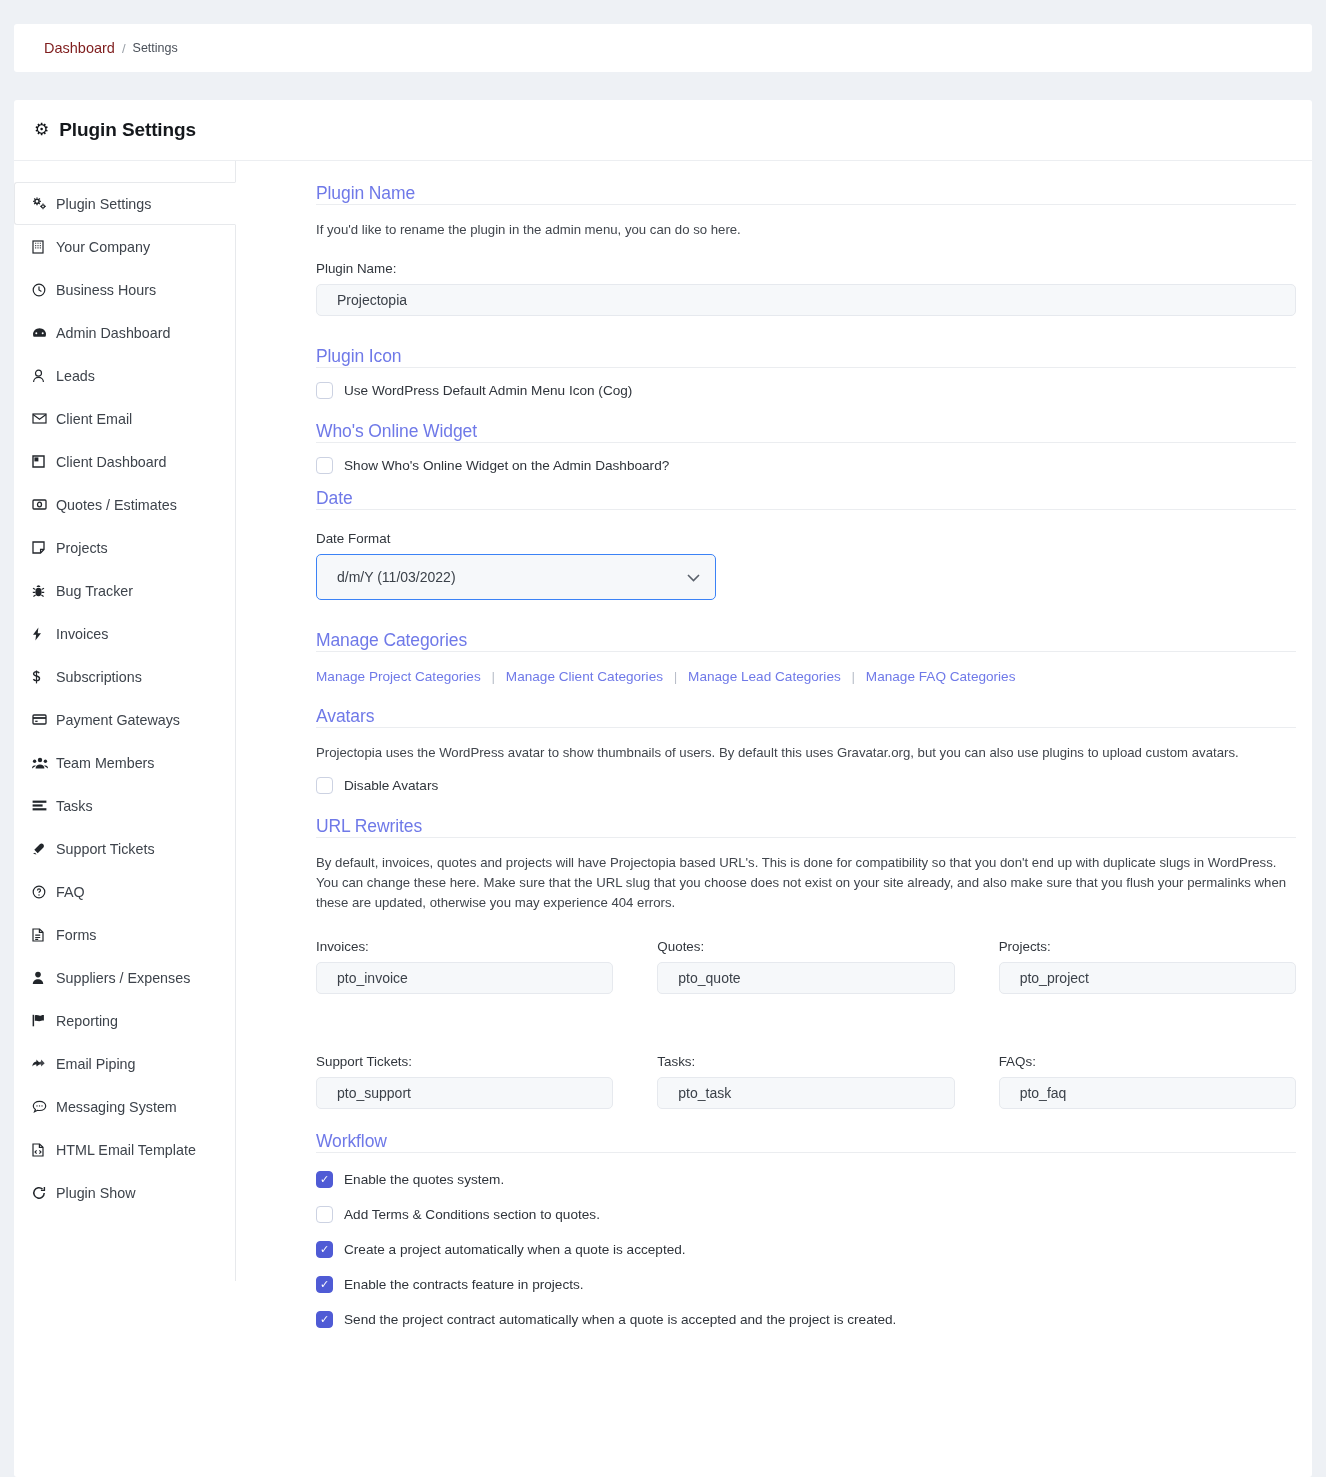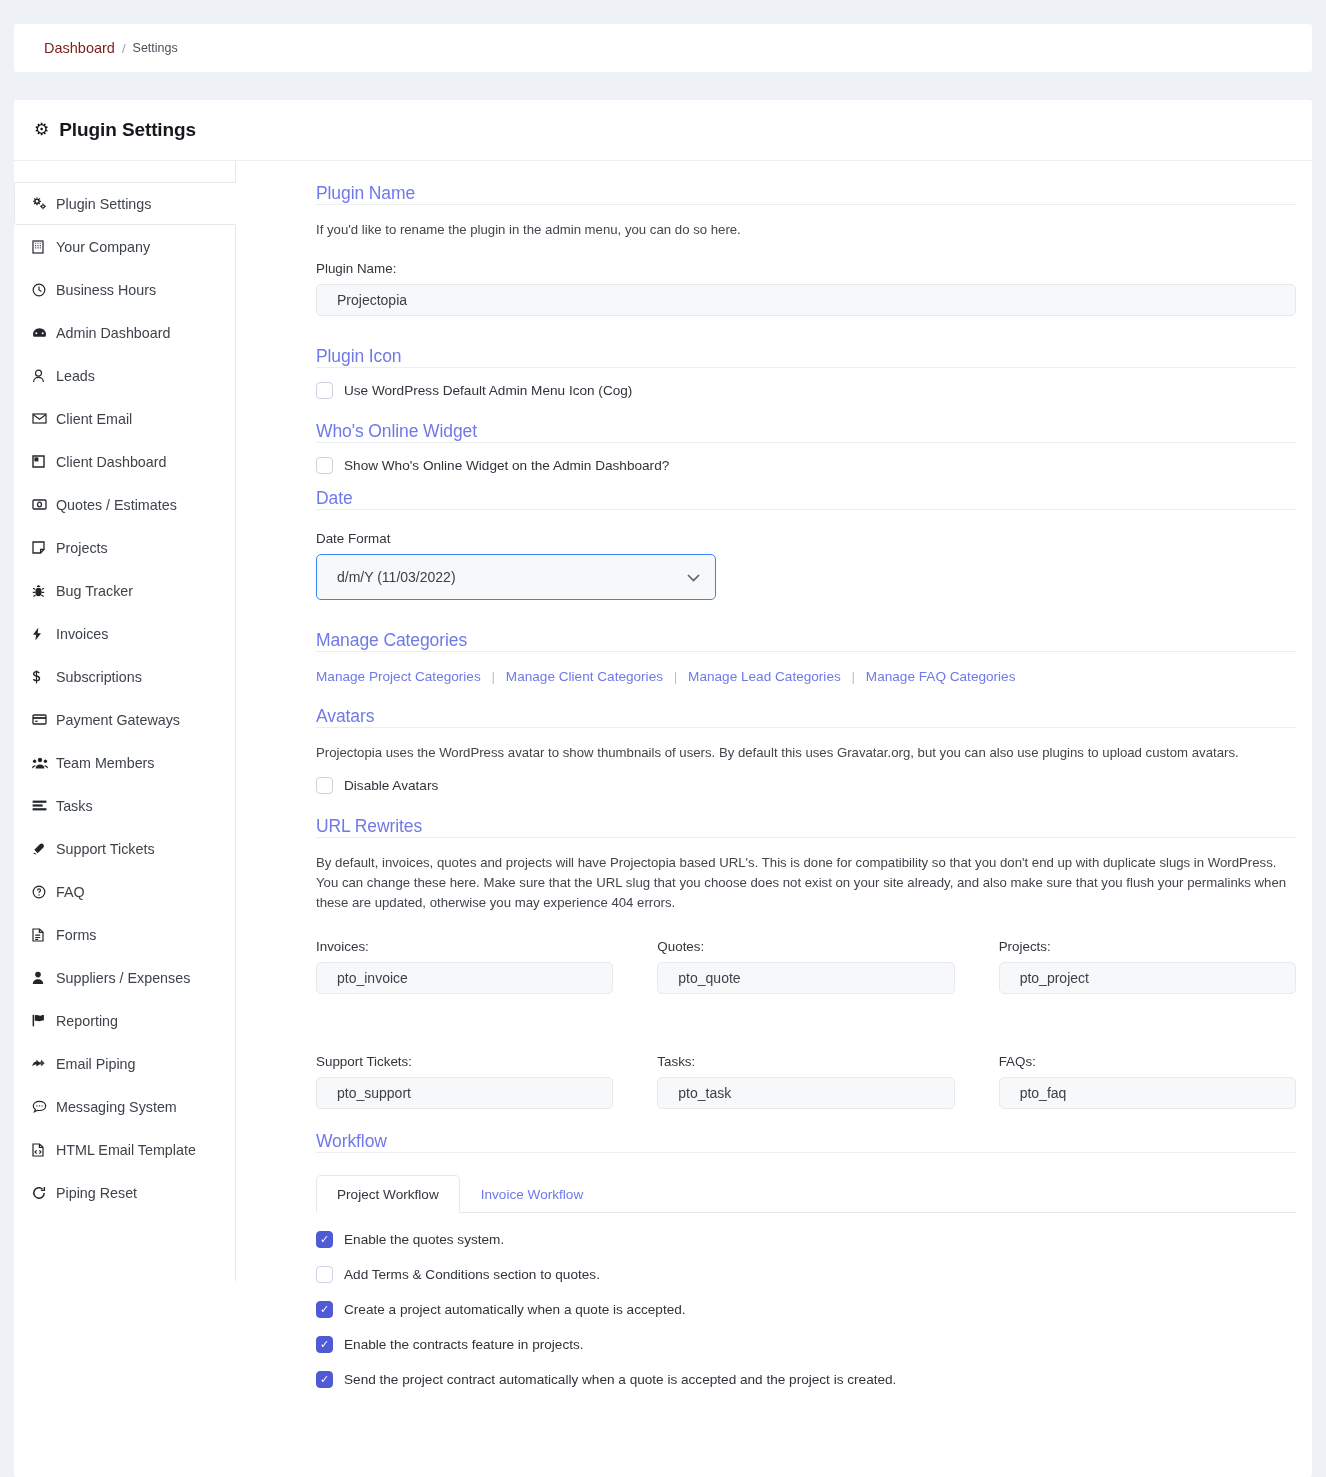--- a/index.html
+++ b/index.html
@@ -518,21 +518,21 @@
           <span class="nav-label">HTML Email Template</span>
         </div>
 
         <div class="nav-item">
           <span class="nav-ico">
               <svg width="14" height="14" viewBox="0 0 14 14" fill="none" stroke="currentColor" stroke-width="1.5">
                 <path d="M12.2 7a5.2 5.2 0 1 1-1.7-3.9"></path>
                 <path d="M12.4.9v3.5H8.9" stroke-width="1.4"></path>
               </svg>
             </span>
-          <span class="nav-label">Piping Reset</span>
+          <span class="nav-label">Plugin Show</span>
         </div>
 
       </div>
 
       <div class="content">
 
         <div class="sec-head">Plugin Name</div>
         <div class="sec-desc">If you'd like to rename the plugin in the admin menu, you can do so here.</div>
         <div class="field-label">Plugin Name:</div>
         <input class="txt-input" type="text" value="Projectopia" style="">
@@ -617,24 +617,20 @@
           <div class="url-cell">
             <div class="field-label">FAQs:</div>
             <input class="txt-input" type="text" value="pto_faq" style="">
           </div>
         </div>
 
         <div class="spacer-md"></div>
 
         <div class="sec-head">Workflow</div>
 
-        <div class="tabs">
-          <div class="tab active">Project Workflow</div>
-          <div class="tab">Invoice Workflow</div>
-        </div>
 
         <div class="wf-list">
           <div class="chk-row">
             <span class="chk on">
                 <span class="tick">✓</span>
               </span>
             <span class="chk-label">Enable the quotes system.</span>
           </div>
           <div class="chk-row">
             <span class="chk"></span>

